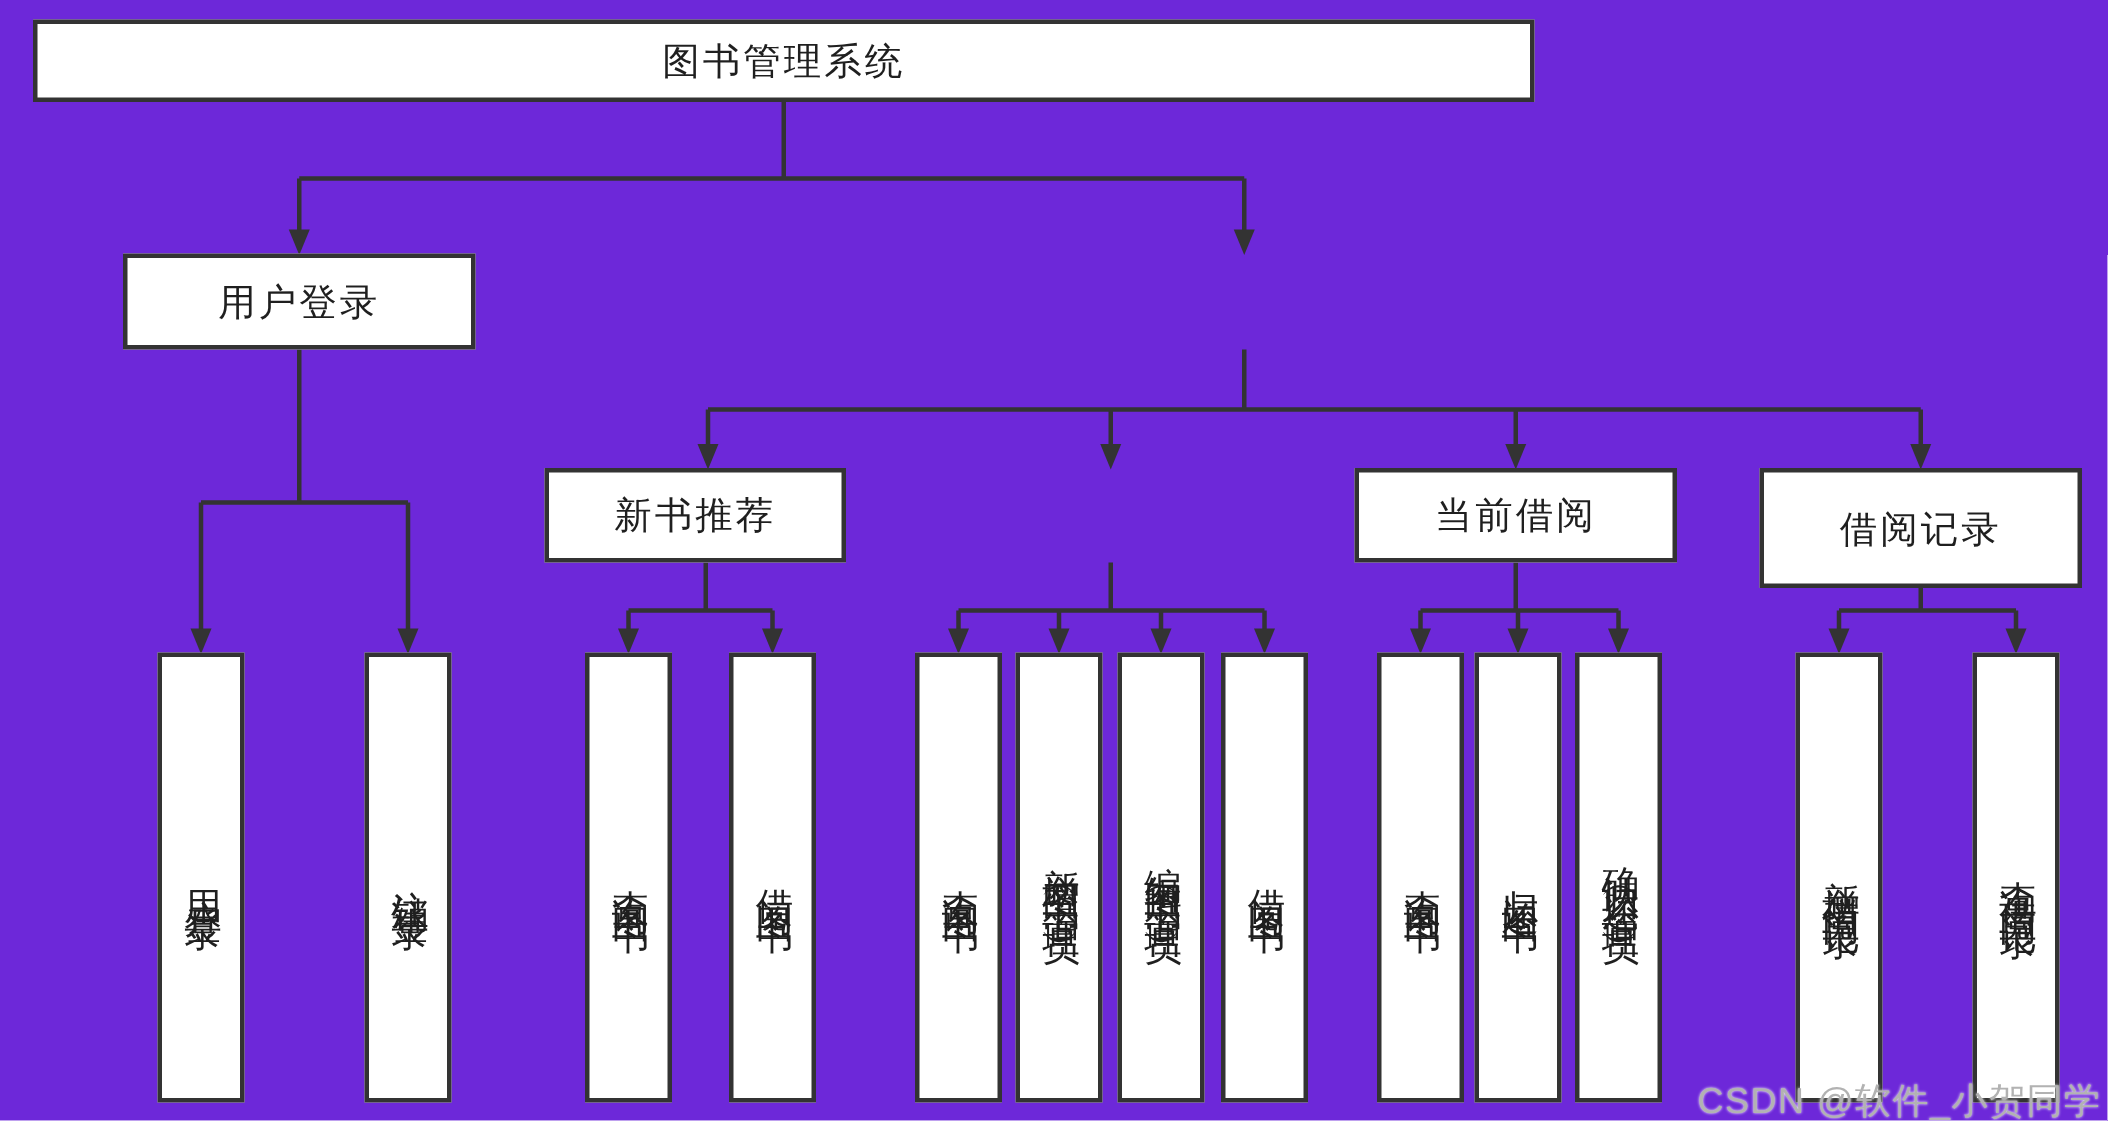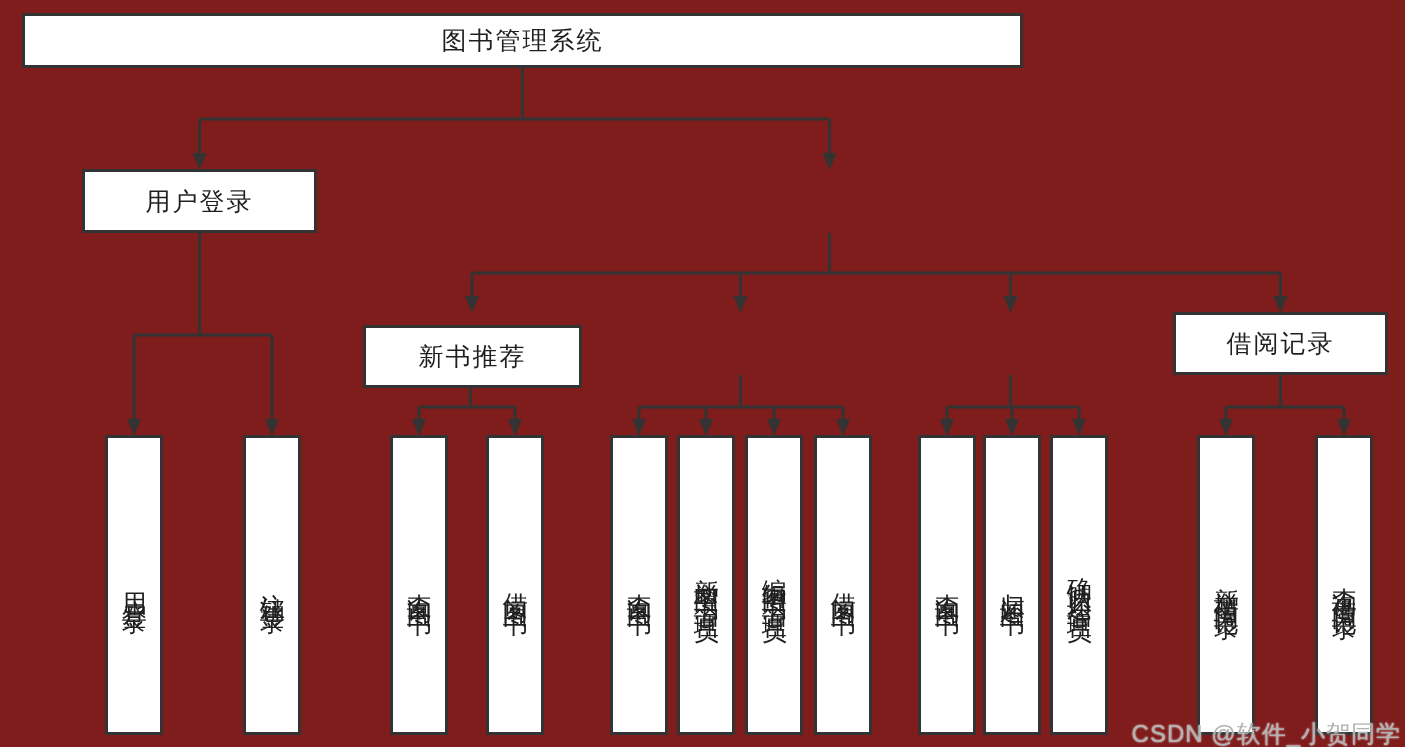--- a/index.html
+++ b/index.html
@@ -1,19 +1,19 @@
 <!DOCTYPE html>
 <html><head>
 <meta charset="utf-8">
 <style>
   html,body{margin:0;padding:0;background:#fff;}
   #canvas{
     position:relative;
     width:1405px;height:747px;
-    background:#7f1d1d;
+    background:#6d28d9;
     font-family:"Liberation Sans", sans-serif;
     overflow:hidden;
   }
   #wires{position:absolute;left:0;top:0;width:1405px;height:747px;}
   .box{
     position:absolute;
     box-sizing:border-box;
     background:#ffffff;
     border:3px solid #333333;
     display:flex;align-items:center;justify-content:center;
@@ -83,22 +83,23 @@
       <polygon points="1079,436 1072,419 1086,419"></polygon>
       <polygon points="1226,436 1219,419 1233,419"></polygon>
       <polygon points="1344,436 1337,419 1351,419"></polygon>
     </g>
   </svg>
 
   <div class="box" style="left:22px;top:13px;width:1001px;height:55px;">图书管理系统</div>
 
   <div class="box" style="left:82px;top:169px;width:235px;height:64px;">用户登录</div>
 
-  <div class="box" style="left:363px;top:312px;width:219px;height:63px;margin-top:13px;">新书推荐</div>
-  <div class="box" style="left:1173px;top:312px;width:215px;height:63px;">借阅记录</div>
+  <div class="box" style="left:363px;top:312px;width:201px;height:63px;">新书推荐</div>
+  <div class="box" style="left:903px;top:312px;width:215px;height:63px;">当前借阅</div>
+  <div class="box" style="left:1173px;top:312px;width:215px;height:80px;">借阅记录</div>
 
   <div class="box vbox" style="left:105px;top:435px;width:58px;height:300px;">
     <span class="vtext">用户登录</span>
   </div>
   <div class="box vbox" style="left:243px;top:435px;width:58px;height:300px;">
     <span class="vtext">注销登录</span>
   </div>
 
   <div class="box vbox" style="left:390px;top:435px;width:58px;height:300px;">
     <span class="vtext">查询图书</span>

